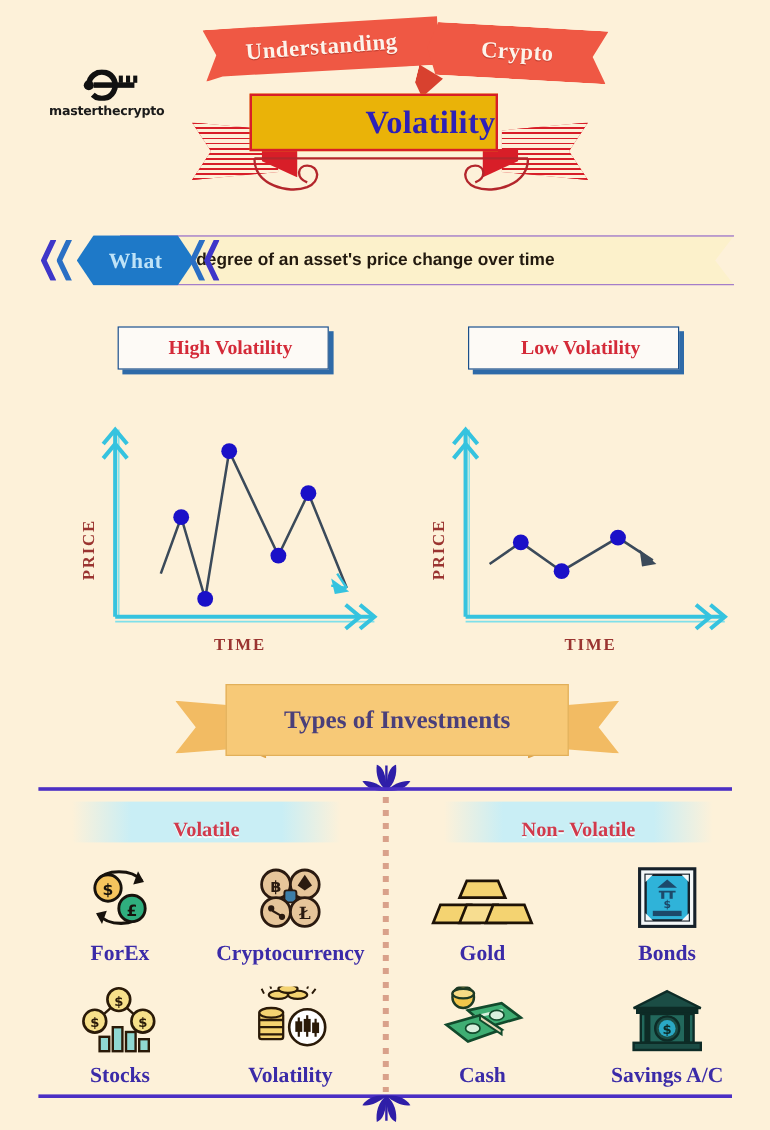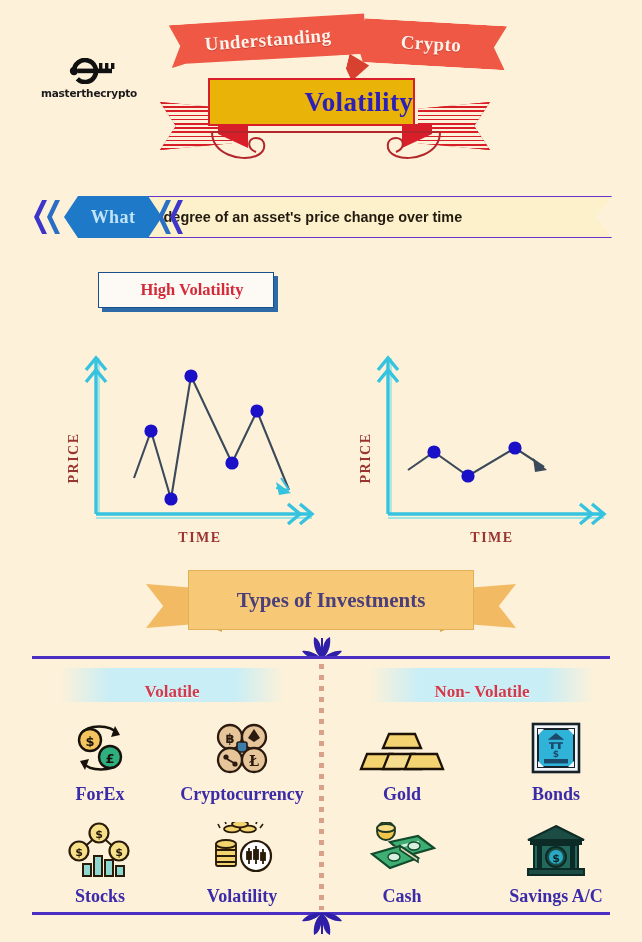--- a/index.html
+++ b/index.html
@@ -195,20 +195,23 @@
       <circle cx="131" cy="58" r="6.6" fill="#1a10c8"></circle>
       <circle cx="172" cy="145" r="6.6" fill="#1a10c8"></circle>
       <circle cx="197" cy="93" r="6.6" fill="#1a10c8"></circle>
 
       <text class="ax-label" x="18" y="140" transform="rotate(-90 18 140)" text-anchor="middle">PRICE</text>
       <text class="ax-label" x="140" y="224" text-anchor="middle">TIME</text>
     </svg>
   </div>
 
   <div class="chart chart-r">
+    <div class="chart-label">
+      <span>Low Volatility</span>
+    </div>
     <svg class="chart-svg" width="290" height="234" viewBox="0 0 290 234">
       <path d="M36 196 V40" stroke="#35c3df" stroke-width="3.4" fill="none"></path>
       <path d="M36 196 V40" stroke="#7fe0ea" stroke-width="1.2" fill="none" transform="translate(3,0)"></path>
       <path d="M26 52 L36 40 L46 52" stroke="#35c3df" stroke-width="3.4" fill="none"></path>
       <path d="M26 64 L36 52 L46 64" stroke="#35c3df" stroke-width="3.4" fill="none"></path>
       <path d="M36 196 H252" stroke="#35c3df" stroke-width="3.4" fill="none"></path>
       <path d="M36 200 H252" stroke="#7fe0ea" stroke-width="1.4" fill="none"></path>
       <path d="M240 186 L252 196 L240 206" stroke="#35c3df" stroke-width="3.4" fill="none"></path>
       <path d="M228 186 L240 196 L228 206" stroke="#35c3df" stroke-width="3.4" fill="none"></path>
       <polyline points="56,152 82,134 116,158 163,130 192,149" fill="none" stroke="#3b4a5a" stroke-width="2.1"></polyline>

